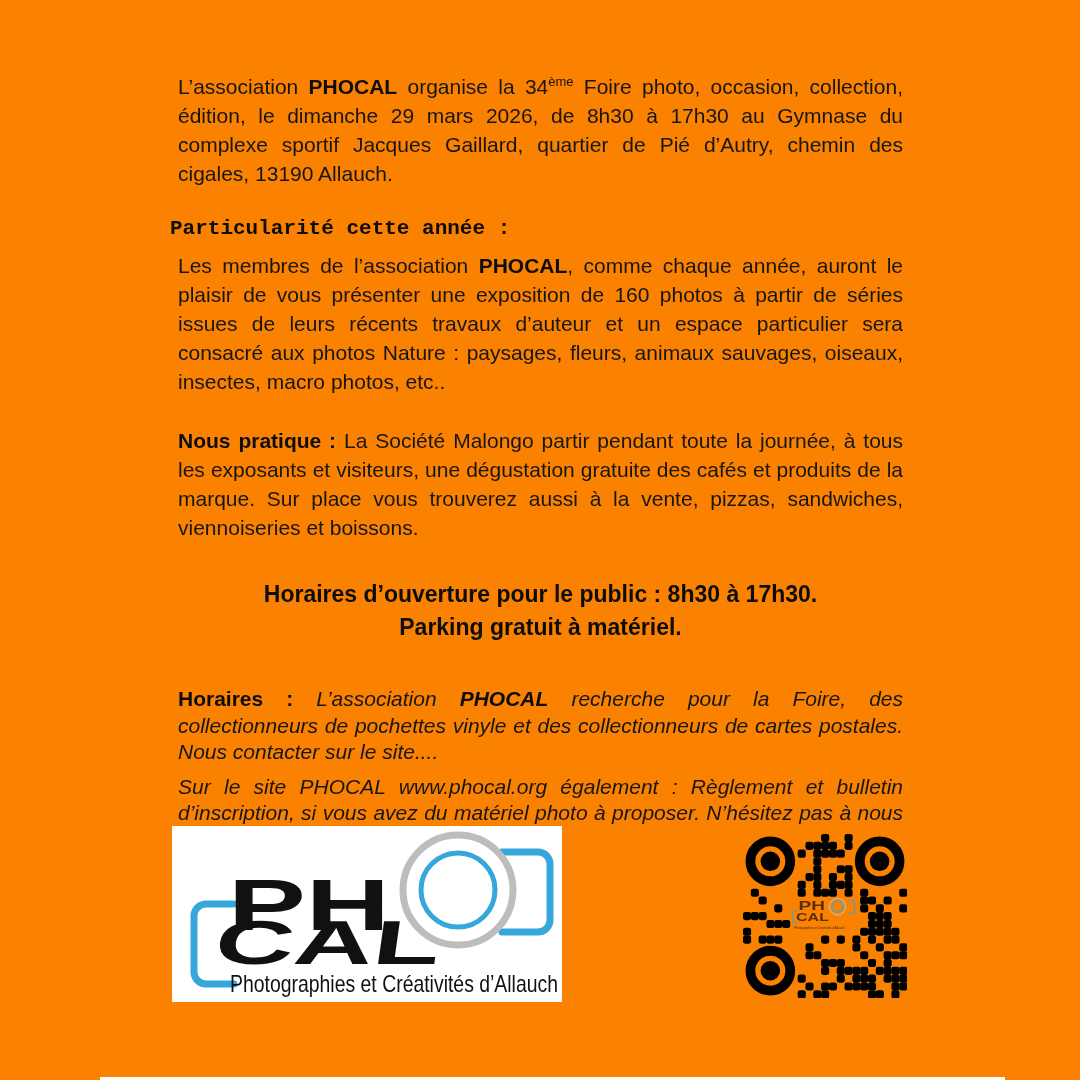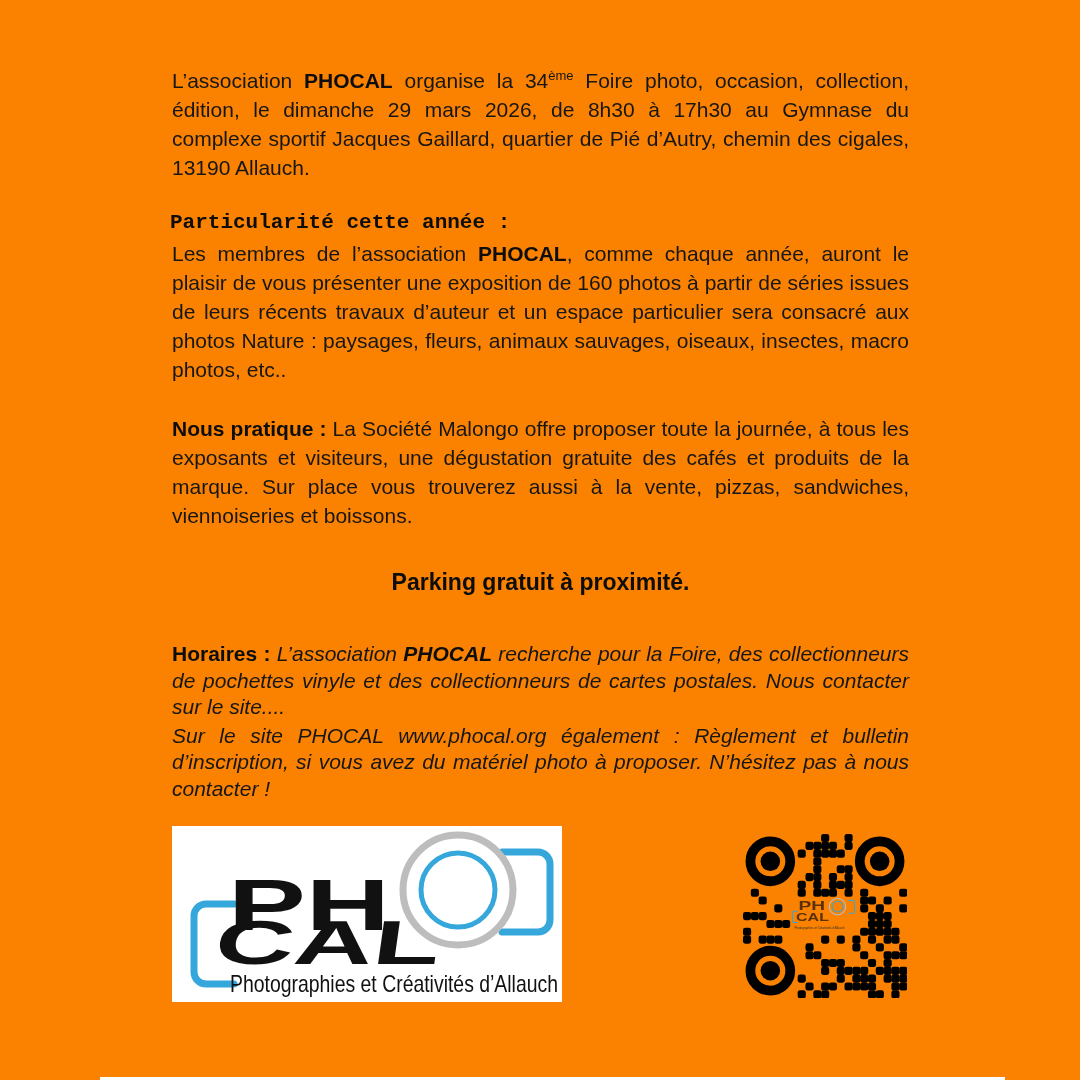--- a/index.html
+++ b/index.html
@@ -9,21 +9,21 @@
     background:#FA8200;
     font-family:"Liberation Sans",sans-serif;
     color:#161616;
     overflow:hidden;
   }
   .content{
     position:absolute;
     left:170px;top:64px;width:741px;
   }
   .para{
-    margin:2px;
+    margin:8px;
     font-size:21px;
     line-height:29px;
     text-align:justify;
   }
   .para b{color:#0d0d0d;}
   .section-head{
     margin:26px 0 0 0;
     font-size:21px;
     line-height:29px;
     font-weight:bold;
@@ -72,24 +72,25 @@
 
 <div class="canvas">
 
   <div class="content">
 
     <p class="para"><span>L’association </span><b>PHOCAL</b><span> organise la 34</span><sup>ème</sup><span> Foire photo, occasion, collection, édition, le dimanche 29 mars 2026, de 8h30 à 17h30 au Gymnase du complexe sportif Jacques Gaillard, quartier de Pié d’Autry, chemin des cigales, 13190 Allauch.</span></p>
 
     <p class="section-head">Particularité cette année :</p>
     <p class="para"><span>Les membres de l’association </span><b>PHOCAL</b><span>, comme chaque année, auront le plaisir de vous présenter une exposition de 160 photos  à partir de séries issues de leurs récents travaux d’auteur et un espace particulier sera consacré aux photos Nature : paysages, fleurs, animaux sauvages, oiseaux, insectes, macro photos, etc..</span></p>
 
-    <p class="para info"><b>Nous pratique : </b><span>La Société Malongo offre proposer toute la journée, à tous les exposants et visiteurs, une dégustation gratuite des cafés et produits de la marque. Sur place vous trouverez aussi à la vente, pizzas, sandwiches, viennoiseries et boissons.</span></p>
+    <p class="para info"><b>Nous pratique : </b><span>La Société Malongo partir pendant toute la journée, à tous les exposants et visiteurs, une dégustation gratuite des cafés et produits de la marque. Sur place vous trouverez aussi à la vente, pizzas, sandwiches, viennoiseries et boissons.</span></p>
 
     <div class="highlights">
-      <div>Parking gratuit à proximité.</div>
+      <div>Horaires d’ouverture pour le public : 8h30 à 17h30.</div>
+      <div>Parking gratuit à matériel.</div>
     </div>
 
     <p class="para annonce"><span class="label">Horaires : </span><span>L’association </span><b>PHOCAL</b><span> recherche pour la Foire, des collectionneurs de pochettes vinyle et des collectionneurs de cartes postales. Nous contacter sur le site....</span></p>
     <p class="para annonce annonce2">Sur le site PHOCAL www.phocal.org également : Règlement et bulletin d’inscription, si vous avez du matériel photo à proposer. N’hésitez pas à nous contacter !</p>
 
   </div>
 
   <div class="logo-box">
     <svg width="390" height="176" viewBox="0 0 390 176">
 

